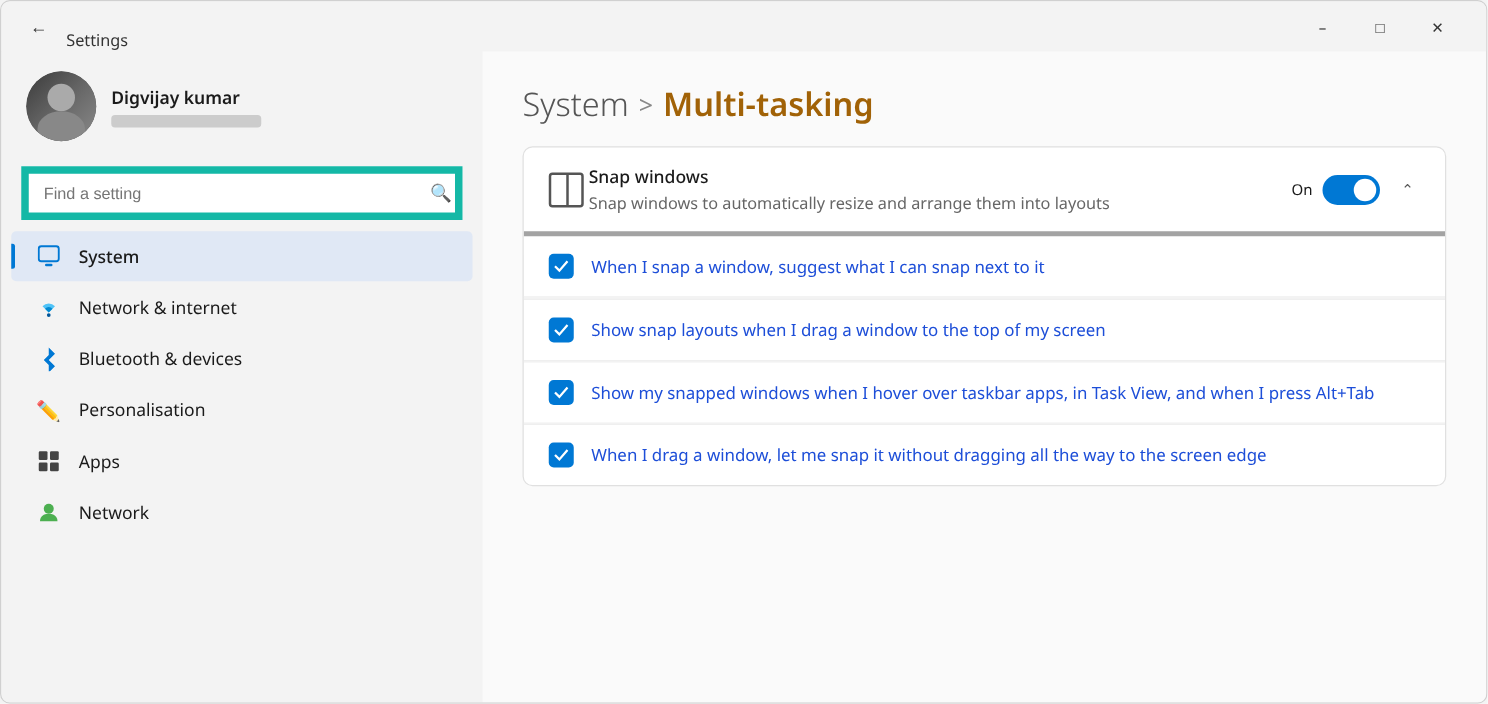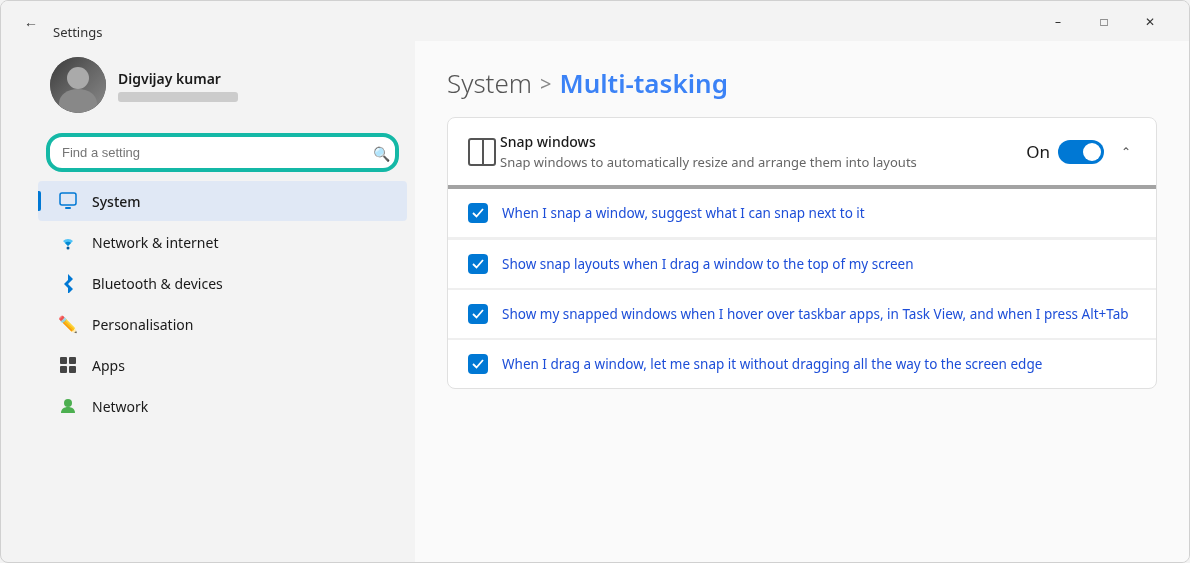--- a/index.html
+++ b/index.html
@@ -59,21 +59,20 @@
       justify-content: center;
       cursor: pointer;
       font-size: 12px;
       color: #333;
       border-radius: 4px;
     }
     .content {
       display: flex;
       flex: 1;
       overflow: hidden;
-      margin-left: 29px;
     }
     
     .sidebar {
       width: 385px;
       background: #f3f3f3;
       display: flex;
       flex-direction: column;
       overflow: hidden;
       flex-shrink: 0;
       padding-bottom: 8px;
@@ -129,22 +128,22 @@
       border-radius: 3px;
       width: 120px;
     }
     .search-box {
       margin: 4px 16px 8px 16px;
       position: relative;
     }
     .search-input {
       width: 100%;
       padding: 8px 36px 8px 12px;
-      border: 4px solid #14b8a6;
-      border-radius: 16px;
+      border: 6px solid #14b8a6;
+      border-radius: 0;
       background: white;
       font-size: 13px;
       color: #555;
       outline: none;
     }
     .search-icon-btn {
       position: absolute;
       right: 8px;
       top: 50%;
       transform: translateY(-50%);
@@ -209,21 +208,21 @@
       color: #555;
       cursor: pointer;
     }
     .breadcrumb-separator {
       font-size: 20px;
       color: #888;
     }
     .breadcrumb-current {
       font-size: 26px;
       font-weight: 600;
-      color: #3b82f6;
+      color: #a16207;
     }
     .settings-list {
       margin-top: 16px;
       background: white;
       border-radius: 8px;
       overflow: hidden;
       border: 1px solid #e0e0e0;
     }
     .setting-item {
       display: flex;
@@ -253,21 +252,21 @@
       position: absolute;
       left: 50%;
       top: 0; bottom: 0;
       width: 2px;
       background: #555;
     }
     .setting-text { flex: 1; }
     .setting-title { font-size: 14px; font-weight: 500; color: #1a1a1a; }
     .setting-desc { font-size: 13px; color: #666; margin-top: 2px; }
     .setting-control { display: flex; align-items: center; gap: 8px; flex-shrink: 0; }
-    .on-label { font-size: 17px; color: #1a1a1a; text-align: right; }
+    .on-label { font-size: 12px; color: #1a1a1a; text-align: right; }
     .toggle {
       width: 46px;
       height: 24px;
       border-radius: 12px;
       background: #0078d4;
       position: relative;
       cursor: pointer;
       flex-shrink: 0;
     }
     .toggle::after {

